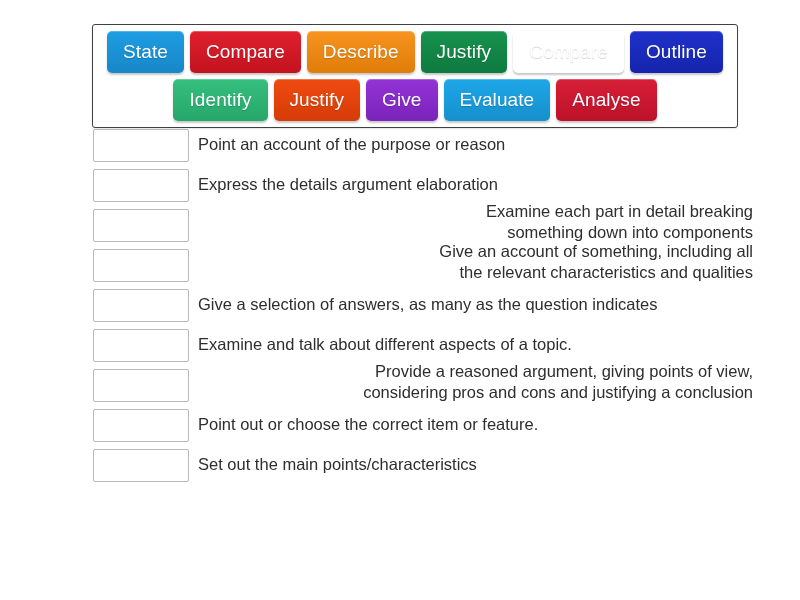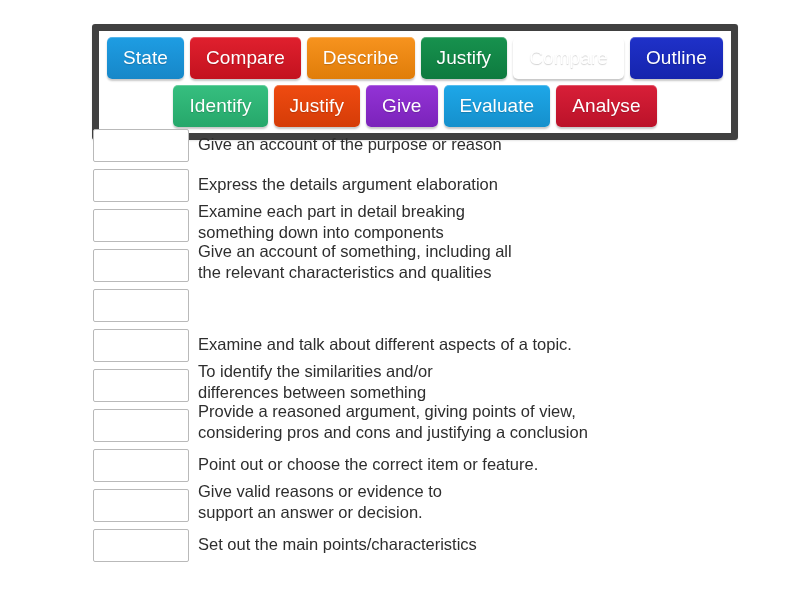--- a/index.html
+++ b/index.html
@@ -21,21 +21,21 @@
   }
 
   
   .word-bank {
     position: absolute;
     left: 92px;
     top: 24px;
     width: 646px;
     box-sizing: border-box;
     background: #ffffff;
-    border: 7px solid #404040;
+    border: 1px solid #404040;
     border-radius: 3px;
     box-shadow: 0 1px 2px rgba(0,0,0,0.10);
     padding: 6px 6px 6px 6px;
   }
 
   .bank-row {
     display: flex;
     justify-content: center;
     gap: 6px;
     margin-bottom: 6px;
@@ -90,20 +90,21 @@
     margin-left: 9px;
     color: #2e2e2e;
     font-size: 16.5px;
     line-height: 21px;
     white-space: pre-line;
     padding-top: 0px;
   }
 
   .row-text.two-line {
     margin-top: -8px;
+    text-align: right;
   }
   .row-text.one-line {
     margin-top: 5px;
   }
 </style>
 </head>
 <body>
 
 <div id="app">
 
@@ -121,61 +122,52 @@
         <div class="tile" style="background: linear-gradient(rgb(239, 75, 17) 0%, rgb(213, 60, 7) 100%);">Justify</div>
         <div class="tile" style="background: linear-gradient(rgb(147, 51, 214) 0%, rgb(123, 35, 186) 100%);">Give</div>
         <div class="tile" style="background: linear-gradient(rgb(30, 167, 232) 0%, rgb(21, 144, 204) 100%); text-align: right;">Evaluate</div>
         <div class="tile" style="background: linear-gradient(rgb(216, 31, 56) 0%, rgb(187, 18, 41) 100%);">Analyse</div>
       </div>
   </div>
 
   <div class="rows">
       <div class="row">
         <div class="drop-box"></div>
-        <div class="row-text one-line">Give an account of the purpose or reason</div>
+        <div class="row-text one-line">Point an account of the purpose or reason</div>
       </div>
       <div class="row">
         <div class="drop-box"></div>
         <div class="row-text one-line">Express the details argument elaboration</div>
       </div>
       <div class="row">
         <div class="drop-box"></div>
         <div class="row-text two-line">Examine each part in detail breaking
 something down into components</div>
       </div>
       <div class="row">
         <div class="drop-box"></div>
         <div class="row-text two-line">Give an account of something, including all
 the relevant characteristics and qualities</div>
       </div>
       <div class="row">
         <div class="drop-box"></div>
+        <div class="row-text one-line">Give a selection of answers, as many as the question indicates</div>
       </div>
       <div class="row">
         <div class="drop-box"></div>
         <div class="row-text one-line">Examine and talk about different aspects of a topic.</div>
-      </div>
-      <div class="row">
-        <div class="drop-box"></div>
-        <div class="row-text two-line">To identify the similarities and/or
-differences between something</div>
       </div>
       <div class="row">
         <div class="drop-box"></div>
         <div class="row-text two-line">Provide a reasoned argument, giving points of view,
 considering pros and cons and justifying a conclusion</div>
       </div>
       <div class="row">
         <div class="drop-box"></div>
         <div class="row-text one-line">Point out or choose the correct item or feature.</div>
       </div>
       <div class="row">
         <div class="drop-box"></div>
-        <div class="row-text two-line">Give valid reasons or evidence to
-support an answer or decision.</div>
-      </div>
-      <div class="row">
-        <div class="drop-box"></div>
         <div class="row-text one-line">Set out the main points/characteristics</div>
       </div>
     </div>
 
 </div>
 
 </body></html>

